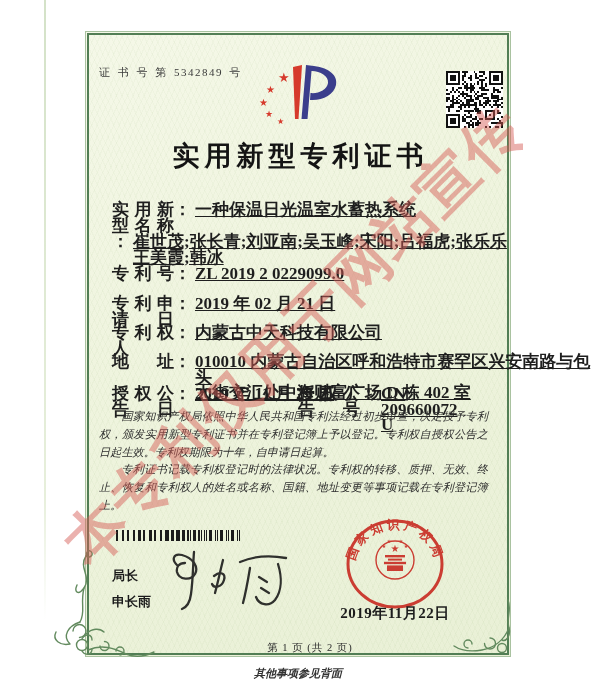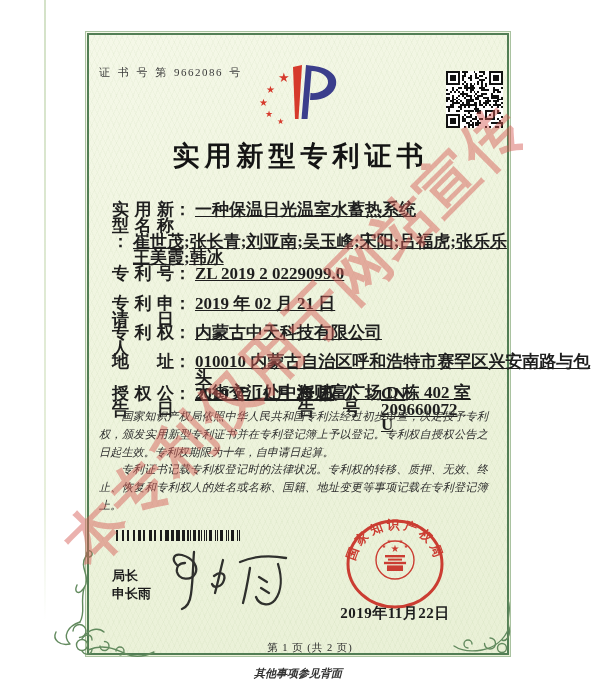--- a/index.html
+++ b/index.html
@@ -43,21 +43,21 @@
     line-height:17.8px;text-align:justify;font-style:italic;color:#2e2e2e;}
   .paras p{margin:0;text-indent:2em;}
   
   .barcode{position:absolute;left:116px;top:530px;width:124px;height:11px;
     background:repeating-linear-gradient(90deg,
       #1b1b1b 0 1.5px,transparent 1.5px 2.5px,
       #1b1b1b 2.5px 3px,transparent 3px 5.5px,
       #1b1b1b 5.5px 7.5px,transparent 7.5px 8.5px,
       #1b1b1b 8.5px 9px,transparent 9px 11px);}
   .officer{position:absolute;left:112px;top:567px;font-size:13px;font-weight:700;color:#1a1a1a;}
-  .officer .name{margin-top:0;}
+  .officer .name{margin-top:8px;}
   .signature{position:absolute;left:160px;top:546px;width:150px;height:68px;}
   .seal{position:absolute;left:339px;top:508px;width:112px;height:112px;z-index:12;opacity:.93;}
   .seal-date{position:absolute;left:339px;top:604px;width:112px;text-align:center;
     font-size:15px;font-weight:600;letter-spacing:.5px;color:#1c1c1c;z-index:13;}
   .orn{position:absolute;z-index:11;}
   .orn-left{left:40px;top:548px;}
   .orn-right{left:446px;top:594px;}
   .page-info{position:absolute;left:85px;top:641px;width:450px;text-align:center;
     font-size:10.5px;letter-spacing:1px;color:#2a2a2a;}
   .back-note{position:absolute;left:85px;top:666px;width:426px;text-align:center;
@@ -73,21 +73,21 @@
 <body>
 
 <div class="paper-edge"></div>
 
 <div class="frame">
   <div class="frame-inner"></div>
 </div>
 
 <div class="content">
 
-  <div class="cert-no">证 书 号 第 9662086 号</div>
+  <div class="cert-no">证 书 号 第 5342849 号</div>
 
   <svg class="logo" viewBox="0 0 94 64">
     <text x="24" y="20" font-size="13" fill="#d63a2c">★</text>
     <text x="12" y="31" font-size="10" fill="#d63a2c">★</text>
     <text x="5" y="44" font-size="10" fill="#d63a2c">★</text>
     <text x="11" y="55" font-size="9" fill="#d63a2c">★</text>
     <text x="23" y="62" font-size="8" fill="#d63a2c">★</text>
     <polygon points="39,5 48,3 44.5,57 41,57" fill="#d63a2c"></polygon>
     <path d="M52,3 L60,4 C76,6 84,14 82,23 C80,33 68,39 56,38 L56.5,31 C64,32 73,28 74,21 C75,14 66,9 58,9 L57.5,9 L53.5,57 L47.5,57 Z" fill="#3b3e8c"></path>
   </svg>

